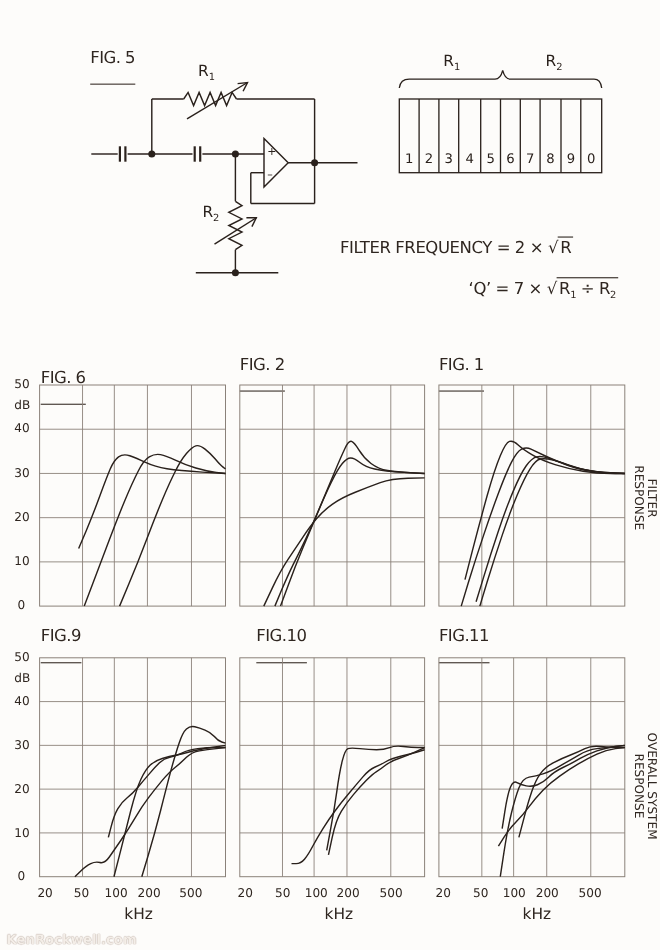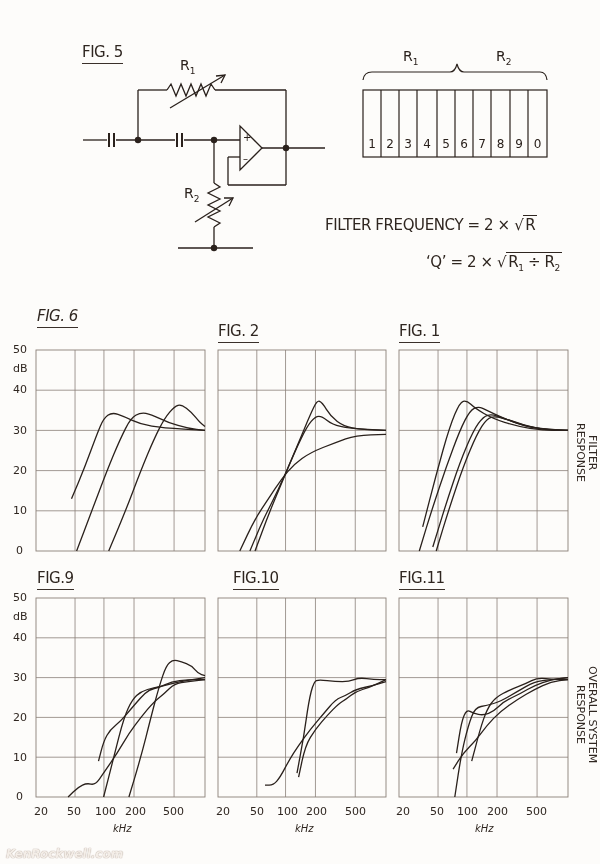--- a/index.html
+++ b/index.html
@@ -1,25 +1,25 @@
 <!DOCTYPE html>
 <html><head>
 <meta charset="utf-8">
 <style>
   html,body{margin:0;padding:0;background:#fdfcfa;}
   body{width:600px;height:864px;position:relative;overflow:hidden;font-family:"DejaVu Sans",sans-serif;color:#2a211c;}
   .abs{position:absolute;}
-  .fig-title{position:absolute;font-size:15px;letter-spacing:-0.5px;border-bottom:1.5px solid #3a302a;line-height:15px;padding-bottom:3px;color:#2f2620;}
+  .fig-title{position:absolute;font-size:15px;letter-spacing:-0.5px;border-bottom:1.5px solid #3a302a;line-height:15px;padding-bottom:16px;color:#2f2620;}
   .ytick{position:absolute;font-size:11px;color:#2f2620;width:22px;text-align:left;}
   .xtick{position:absolute;font-size:11px;color:#2f2620;}
-  .khz{position:absolute;font-size:10px;color:#2f2620;font-style:italic;}
+  .khz{position:absolute;font-size:14px;color:#2f2620;}
   .side{position:absolute;font-size:11px;color:#2f2620;writing-mode:vertical-rl;text-align:center;line-height:12px;}
   .formula{position:absolute;font-size:15px;color:#2f2620;letter-spacing:-0.4px;white-space:nowrap;}
   .sqrt{border-top:1.3px solid #2f2620;padding:0 2px;}
-  .watermark{position:absolute;left:6px;top:847px;font-size:12px;font-style:italic;font-weight:bold;color:#f4eee8;text-shadow:0 0 1px #b8aaa0,0 0 1px #b8aaa0;}
+  .watermark{position:absolute;left:6px;top:847px;font-size:12px;font-weight:bold;color:#f4eee8;text-shadow:0 0 1px #b8aaa0,0 0 1px #b8aaa0;}
   svg{position:absolute;left:0;top:0;}
 </style>
 </head>
 <body>
 
 <div class="fig-title" style="left:82px;top:45px;">FIG. 5</div>
 
 <svg width="600" height="300" viewBox="0 0 600 300">
   <g stroke="#2a211c" stroke-width="1.3" fill="none">
 
@@ -100,28 +100,28 @@
   <div class="abs" style="left:399px;top:137px;width:18px;text-align:center;font-size:12px;">3</div>
   <div class="abs" style="left:417px;top:137px;width:20px;text-align:center;font-size:12px;">4</div>
   <div class="abs" style="left:437px;top:137px;width:18px;text-align:center;font-size:12px;">5</div>
   <div class="abs" style="left:455px;top:137px;width:18px;text-align:center;font-size:12px;">6</div>
   <div class="abs" style="left:473px;top:137px;width:18px;text-align:center;font-size:12px;">7</div>
   <div class="abs" style="left:491px;top:137px;width:19px;text-align:center;font-size:12px;">8</div>
   <div class="abs" style="left:510px;top:137px;width:18px;text-align:center;font-size:12px;">9</div>
   <div class="abs" style="left:528px;top:137px;width:19px;text-align:center;font-size:12px;">0</div>
 </div>
 
-<div class="formula" style="left:325px;top:216px;">
+<div class="formula" style="left:309px;top:216px;">
   <span>FILTER FREQUENCY = 2 × </span><span>√</span><span class="sqrt">R</span>
 </div>
 <div class="formula" style="left:426px;top:253px;">
-  <span>‘Q’ = 2 × </span><span>√</span><span class="sqrt"><span>R</span><sub style="font-size:9px">1</sub><span> ÷ </span><span>R</span><sub style="font-size:9px">2</sub></span>
-</div>
-
-<div class="fig-title" style="left:37px;top:309px;font-style:italic;">FIG. 6</div>
+  <span>‘Q’ = 7 × </span><span>√</span><span class="sqrt"><span>R</span><sub style="font-size:9px">1</sub><span> ÷ </span><span>R</span><sub style="font-size:9px">2</sub></span>
+</div>
+
+<div class="fig-title" style="left:37px;top:336px;">FIG. 6</div>
 <div class="fig-title" style="left:218px;top:324px;">FIG. 2</div>
 <div class="fig-title" style="left:399px;top:324px;">FIG. 1</div>
 <div class="fig-title" style="left:37px;top:571px;">FIG.9</div>
 <div class="fig-title" style="left:233px;top:571px;">FIG.10</div>
 <div class="fig-title" style="left:399px;top:571px;">FIG.11</div>
 
 <div>
   <div class="ytick" style="left:13px;top:343px;">50</div>
   <div class="ytick" style="left:13px;top:362px;">dB</div>
   <div class="ytick" style="left:13px;top:383px;">40</div>

